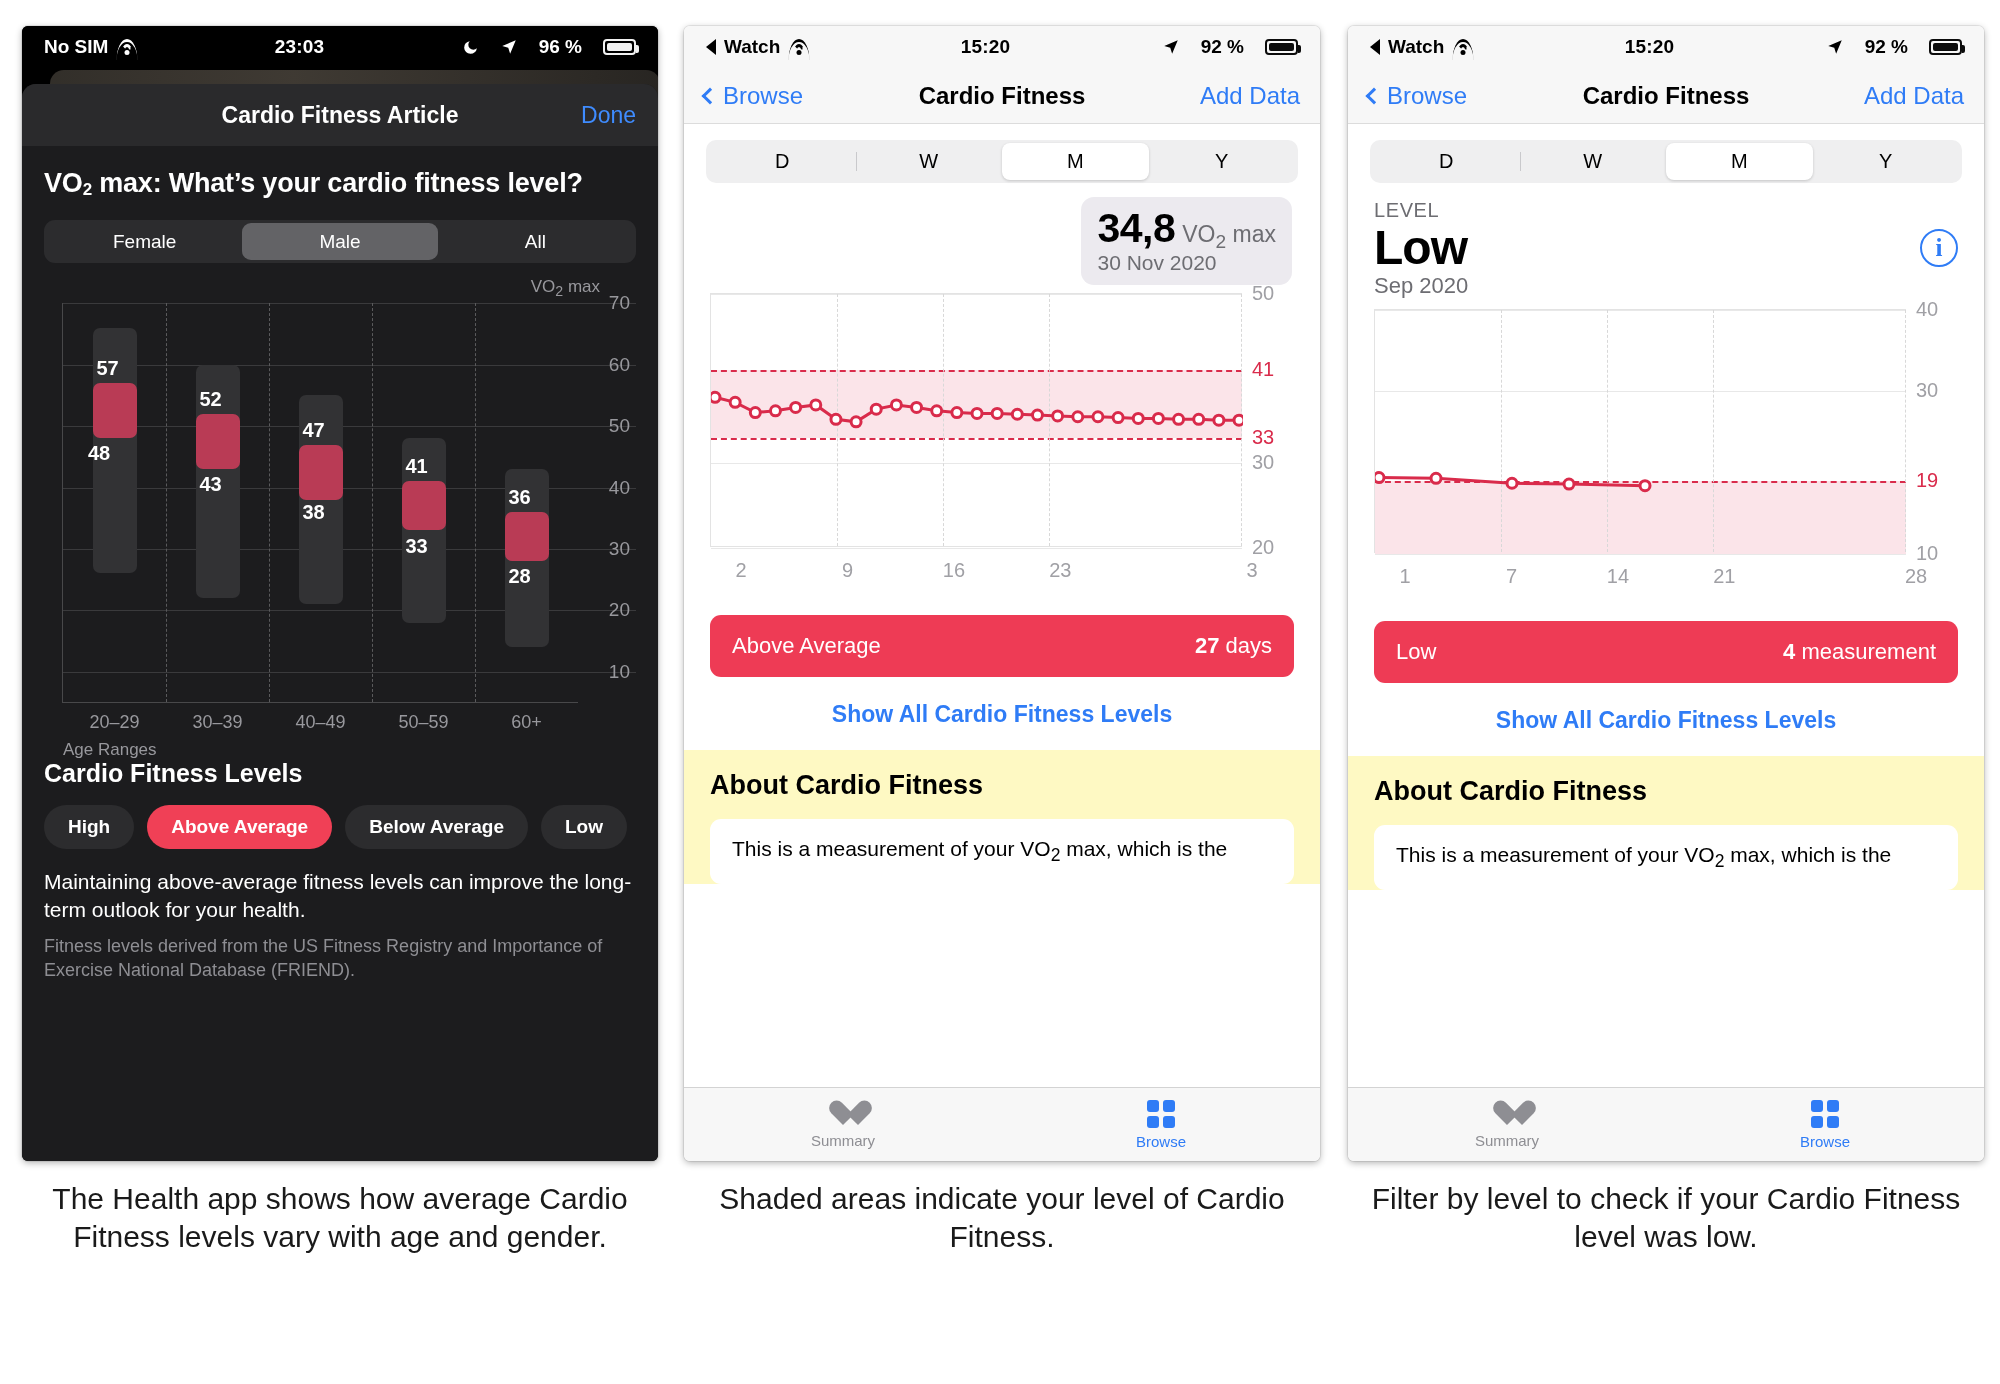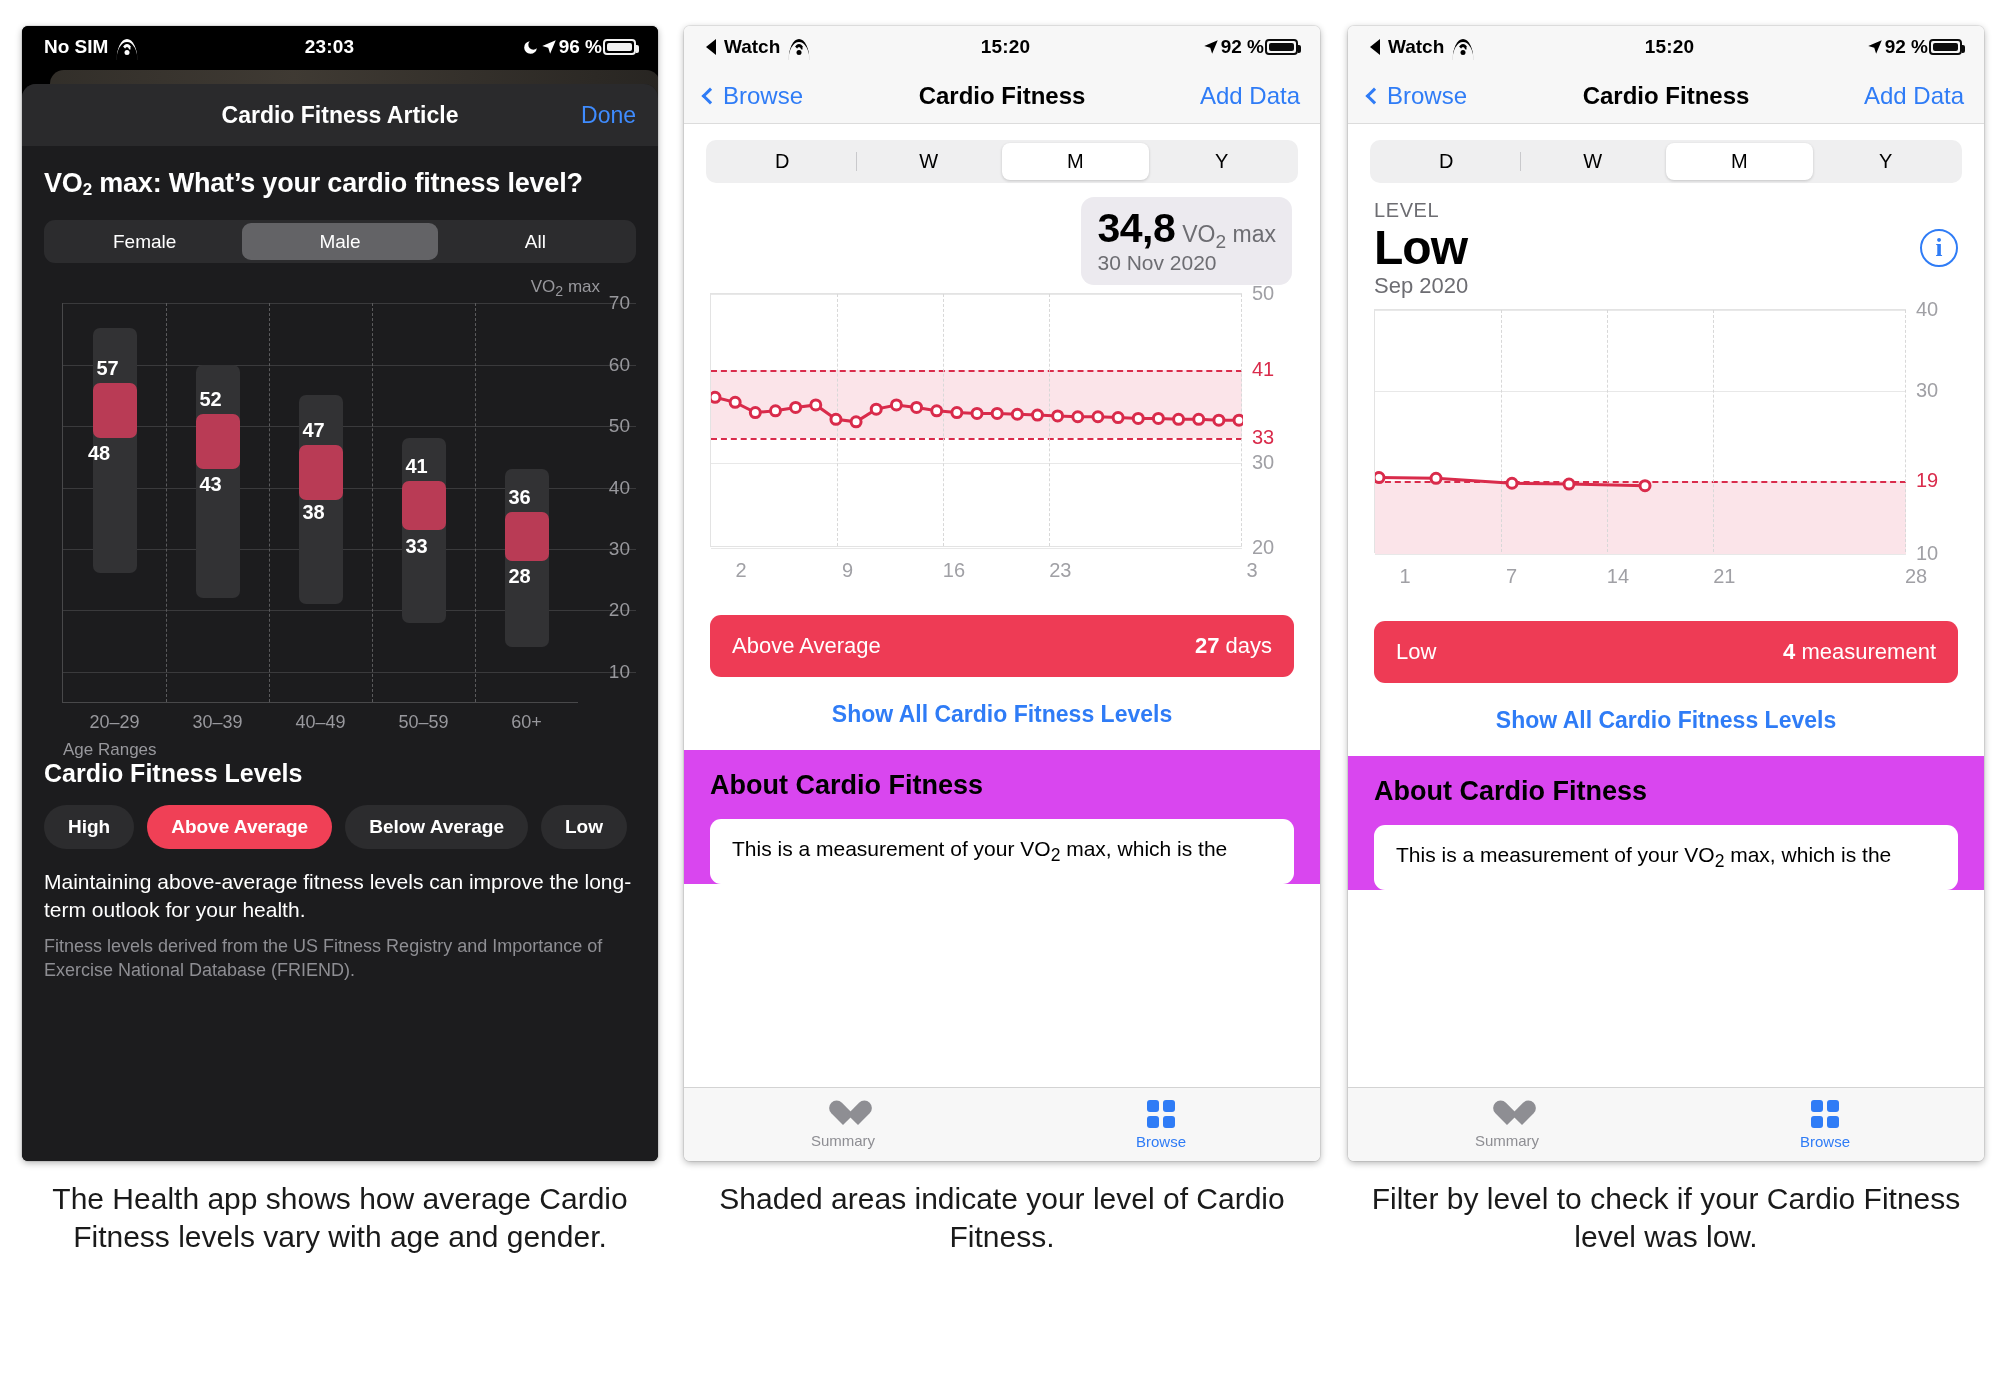--- a/index.html
+++ b/index.html
@@ -23,21 +23,21 @@
   .phone.p2 { left: 684px;  top: 26px; background:#fff; }
   .phone.p3 { left: 1348px; top: 26px; background:#fff; }
 
   
   .statusbar {
     height: 42px; display: flex; align-items: center;
     padding: 0 22px; font-size: 19px; font-weight: 600;
   }
   .sb-left  { display:flex; align-items:center; gap:8px; flex:0 0 auto; }
   .sb-mid   { flex:1 1 auto; text-align:center; letter-spacing:.2px;}
-  .sb-right { display:flex; align-items:center; gap:1px; flex:0 0 auto;}
+  .sb-right { display:flex; align-items:center; gap:21px; flex:0 0 auto;}
   .dark .statusbar { background:#000; color:#fff; }
   .light .statusbar { background:#f7f7f7; color:#000; }
 
   .wifi { display:inline-block; width:21px; height:16px; position:relative; }
   .wifi i { position:absolute; border-style:solid; border-color:currentColor transparent transparent transparent;
             border-radius:50%; left:50%; transform:translateX(-50%); }
   .wifi .a { width:21px; height:21px; border-width:3px 0 0 0; top:0; border-radius:50% 50% 0 0 / 100% 100% 0 0;
              border-top:3px solid currentColor; }
   .wifi .b { width:13px; height:13px; top:5px; border-top:3px solid currentColor;
              border-radius:50% 50% 0 0 / 100% 100% 0 0;}
@@ -140,21 +140,21 @@
   .lxt { position:absolute; transform:translateX(-50%); color:#a0a0a5; font-size:20px; }
   .band { position:absolute; left:0; right:0; background:#fbe4e9; }
   .dashline { position:absolute; left:0; right:0; border-top:2.5px dashed #d92b4b; }
 
   .lvlbar { margin:22px 26px 0 26px; height:62px; border-radius:11px; background:#ee3b55;
             display:flex; align-items:center; justify-content:space-between;
             padding:0 22px; color:#fff; font-size:22px; }
   .lvlbar b { font-weight:700; }
   .showall { text-align:center; color:#2f7cf6; font-size:23px; font-weight:600; margin-top:24px; }
 
-  .aboutwrap { margin-top:22px; background:#d946ef; padding:20px 26px 0 26px; }
+  .aboutwrap { margin-top:22px; background:#fef9c3; padding:20px 26px 0 26px; }
   .aboutwrap h3 { font-size:27px; font-weight:700; color:#000; }
   .aboutcard { margin-top:18px; background:#fff; border-radius:11px; padding:18px 22px;
                font-size:21px; color:#000; }
 
   .tabbar { position:absolute; left:0; right:0; bottom:0; height:74px; background:#f7f7f7;
             border-top:1px solid #d3d3d3; display:flex; }
   .tabbar .tab { flex:1; display:flex; flex-direction:column; align-items:center; justify-content:center; gap:5px;}
   .tabbar .tab span { font-size:15px; }
   .tab-summary span { color:#8e8e93; }
   .tab-browse  span { color:#2f7cf6; }

